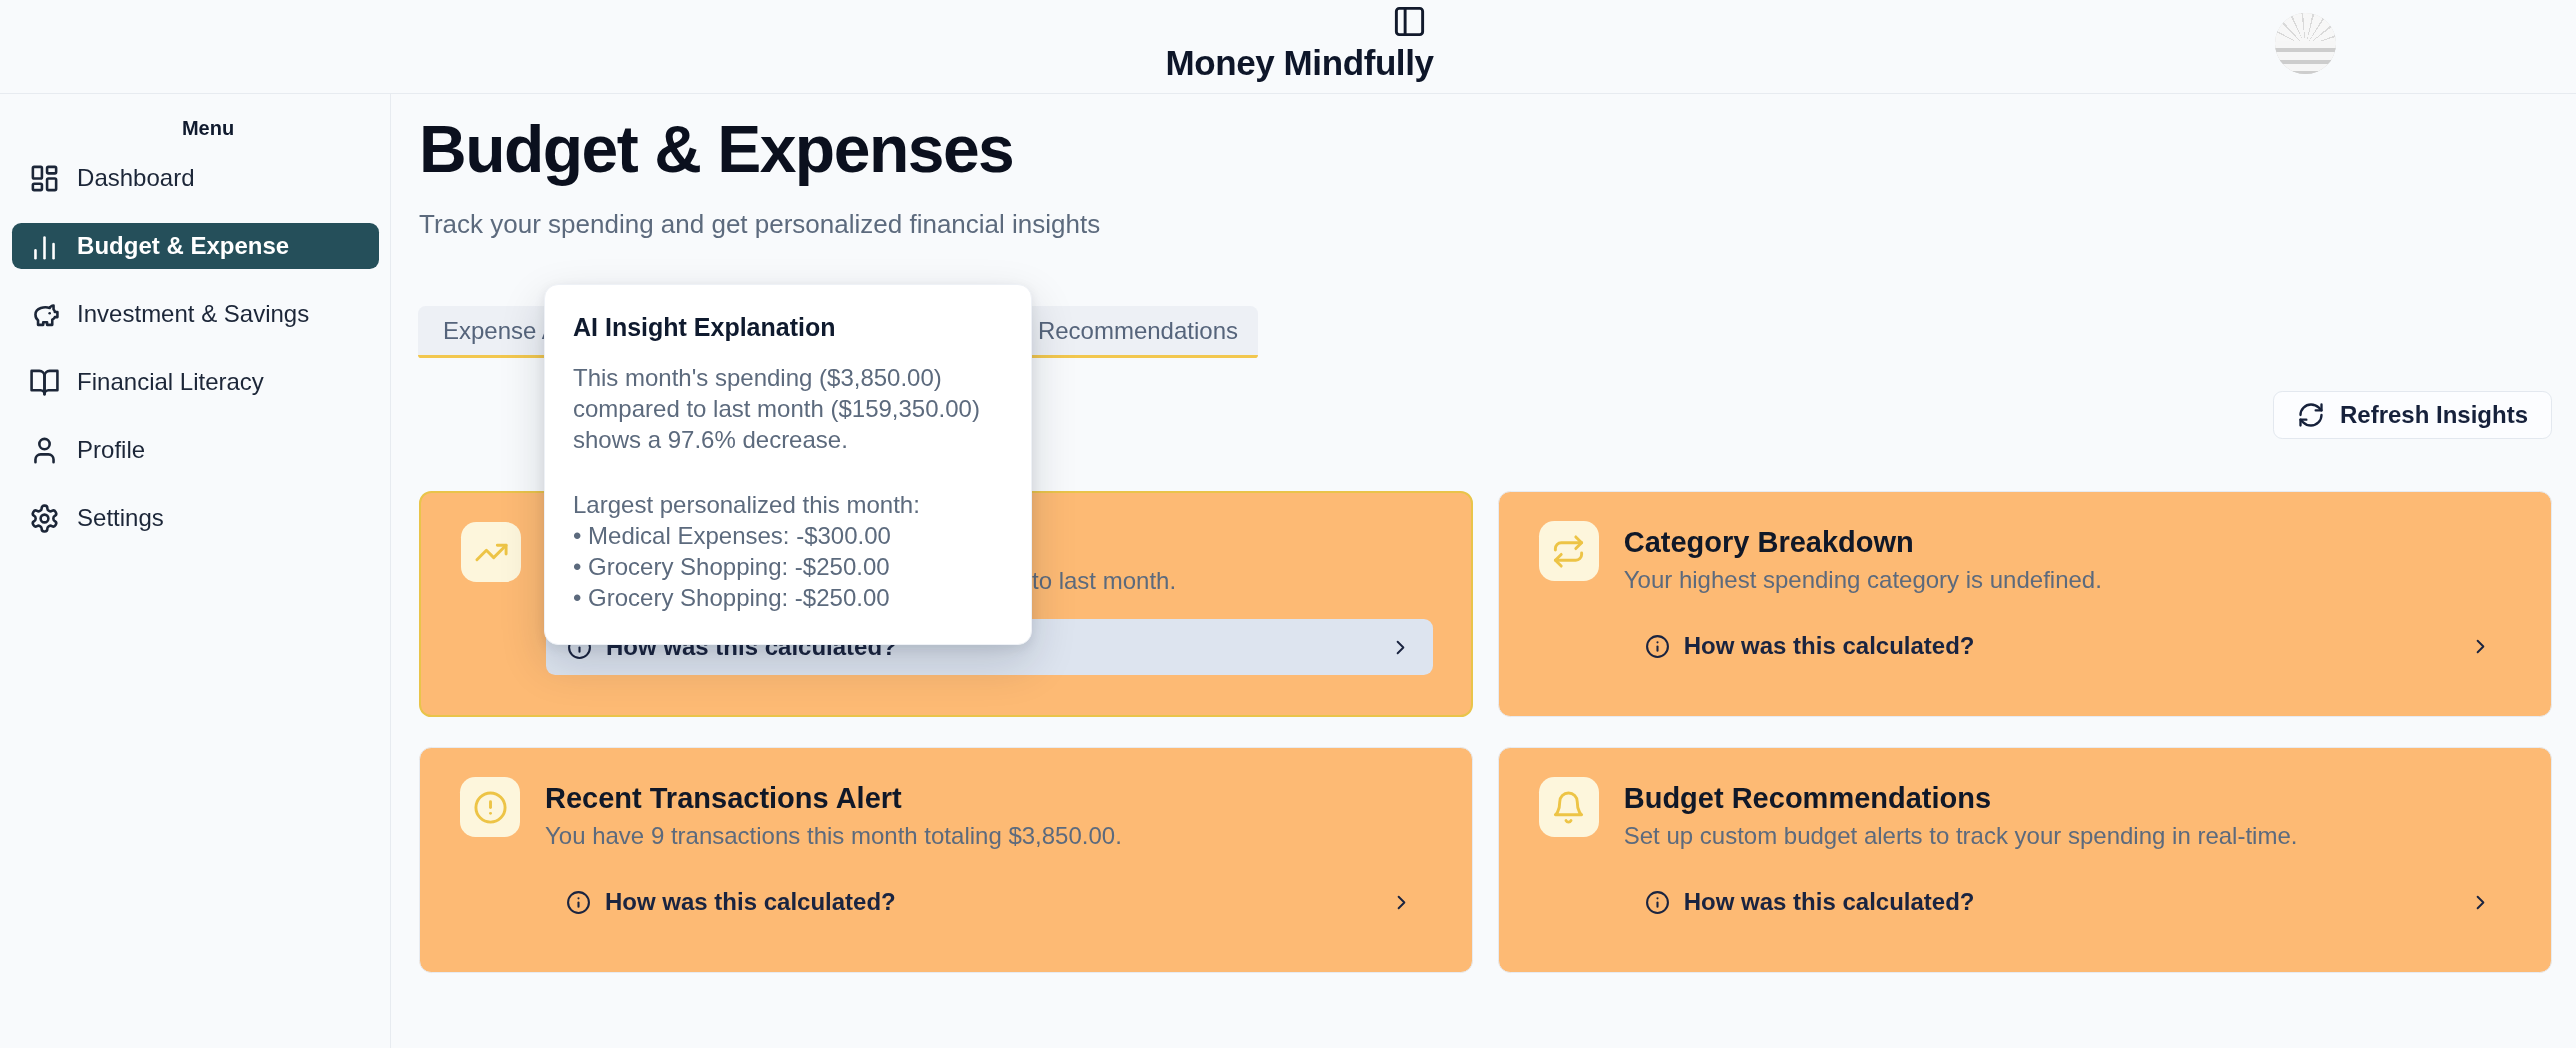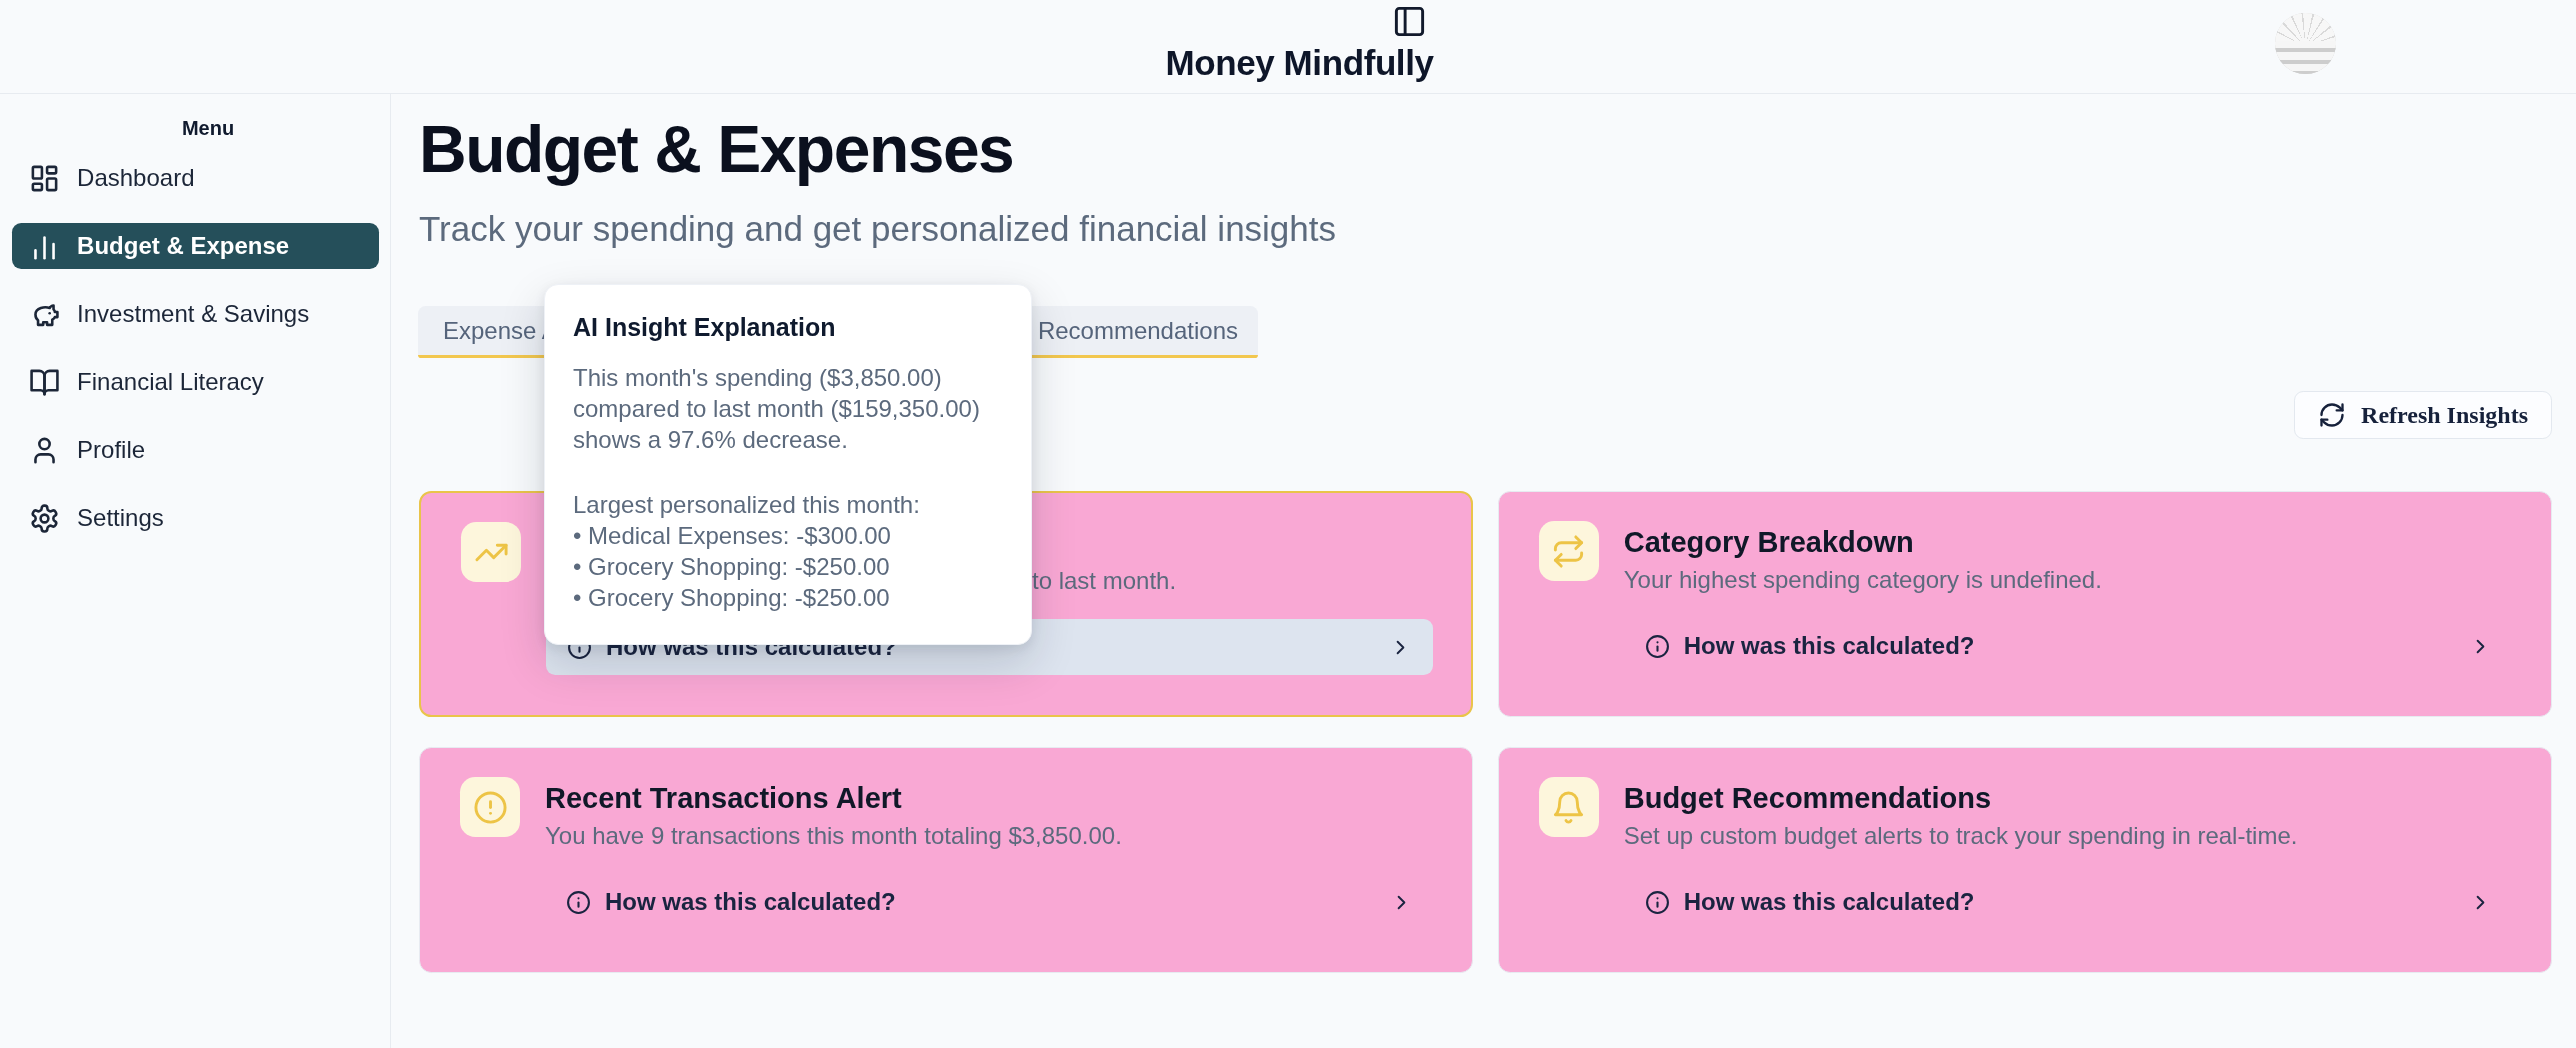--- a/index.html
+++ b/index.html
@@ -30,36 +30,36 @@
   .nav-item{height:46px;border-radius:9.2px;display:flex;align-items:center;gap:17px;padding:0 17.6px;
             font-size:24px;color:#1c2638;cursor:pointer;background:none;border:none;text-align:left;
             font-family:inherit;}
   .nav-item .nicon{width:31px;height:31px;flex:0 0 31px;}
   .nav-item.active{background:#254f5a;color:#ffffff;font-weight:700;}
 
   
   .main{position:absolute;left:393px;top:94px;right:0;bottom:0;}
   .page-title{position:absolute;left:26px;top:18.4px;margin:0;font-size:66px;line-height:75px;
               font-weight:700;letter-spacing:-1.5px;color:#0b101e;}
-  .page-subtitle{position:absolute;left:26px;top:115px;margin:0;font-size:35px;color:#5c6a7d;}
+  .page-subtitle{position:absolute;left:26px;top:115px;margin:0;font-size:26px;color:#5c6a7d;}
 
   .tabbar{position:absolute;left:25px;top:212px;width:840px;height:52px;background:#edf0f5;
           border-radius:7.7px 7.7px 3.1px 3.1px;border-bottom:3.8px solid #f2c74e;box-sizing:border-box;
           display:flex;justify-content:space-between;align-items:center;padding:0 20px 0 25px;}
   .tab{font-size:24px;color:#55647b;background:none;border:none;padding:0;cursor:pointer;font-family:inherit;}
 
   .refresh-btn{position:absolute;top:297px;right:24px;height:48px;padding:0 23px;
                border:1.5px solid #e3e8ef;border-radius:9.2px;background:#fcfdff;display:flex;
                align-items:center;gap:15.3px;font-size:24px;font-weight:700;color:#16213b;cursor:pointer;
-               font-family:Liberation Serif, serif;}
+               font-family:Liberation Sans, sans-serif;}
   .refresh-btn .ric{width:28px;height:28px;color:#16213b;}
 
   .cards{position:absolute;left:26px;right:24px;top:397px;display:grid;
          grid-template-columns:1fr 1fr;column-gap:24.5px;row-gap:30px;grid-auto-rows:226px;}
-  .card{position:relative;background:#f9a8d4;border:1.5px solid #e7ebf1;border-radius:12.3px;box-sizing:border-box;}
+  .card{position:relative;background:#fdba74;border:1.5px solid #e7ebf1;border-radius:12.3px;box-sizing:border-box;}
   .card.highlight{border:2.3px solid #e9c44a;}
   .card-icon{position:absolute;left:40px;top:29px;width:60px;height:60px;border-radius:15.3px;
              background:#fdf6dc;color:#edc446;display:flex;align-items:center;justify-content:center;}
   .card-icon svg{width:35px;height:35px;}
   .card-title{position:absolute;left:125px;top:34px;margin:0;font-size:29px;font-weight:700;color:#101828;}
   .card-desc{position:absolute;left:125px;top:74px;margin:0;font-size:24px;color:#5c6a7d;}
   .card-desc.frag{left:611px;}
   .info-row{position:absolute;left:125px;right:38px;top:126px;height:56px;border-radius:9.2px;
             display:flex;align-items:center;gap:14px;padding:0 21px;box-sizing:border-box;
             font-size:24px;font-weight:700;color:#1a2440;background:none;border:none;cursor:pointer;

